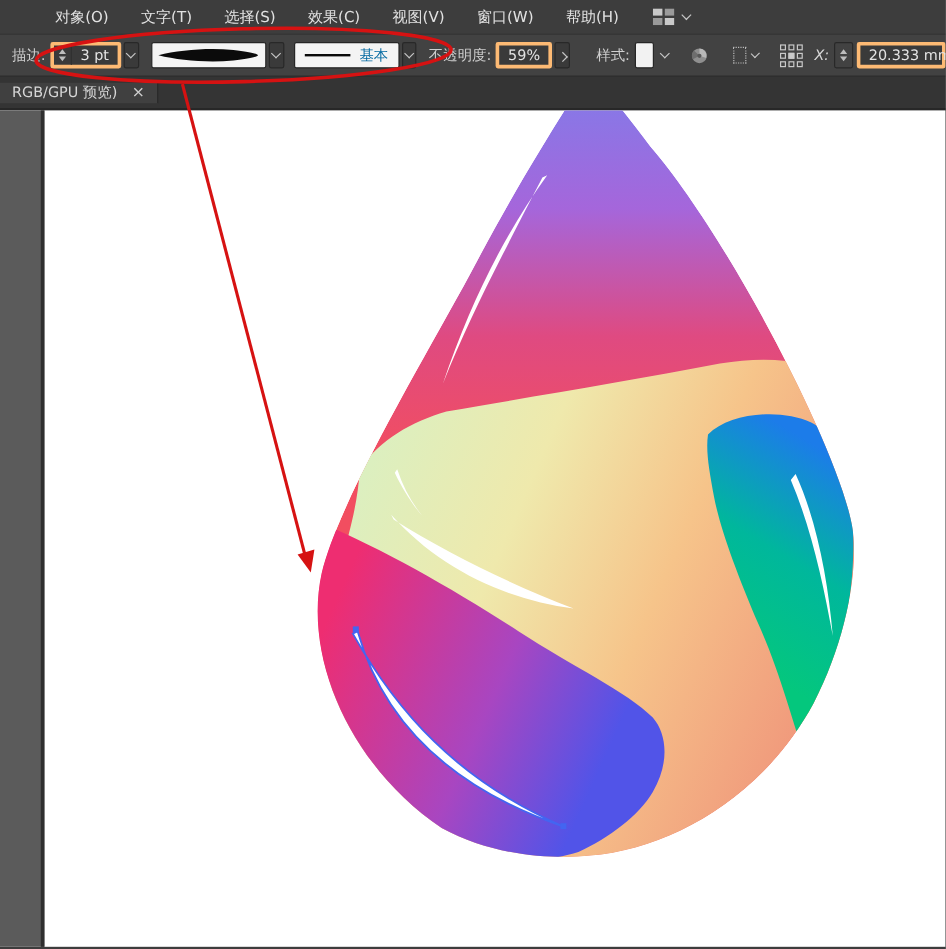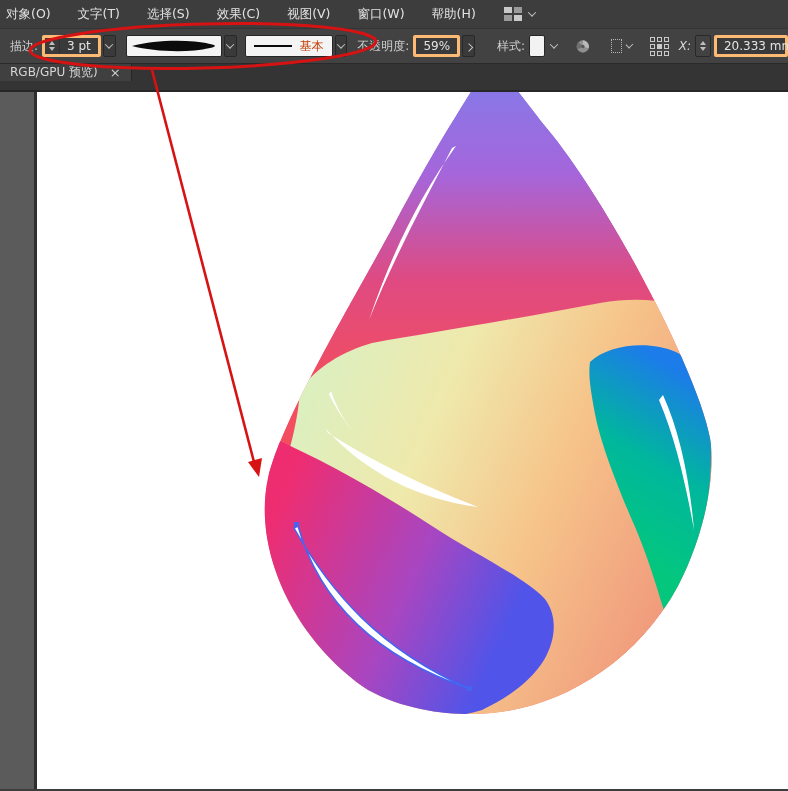--- a/index.html
+++ b/index.html
@@ -1,21 +1,21 @@
 <!DOCTYPE html>
 <html><head>
 <meta charset="utf-8">
 <style>
   * { margin:0; padding:0; box-sizing:border-box; }
   html,body { width:788px; height:791px; overflow:hidden;
     font-family:"DejaVu Sans","Liberation Sans",sans-serif; background:#3D3D3D; }
 
   
   .menu-bar { height:28px; background:#3D3D3D; display:flex; align-items:center;
-    color:#E2E2E2; font-size:12.5px; white-space:nowrap; }
+    color:#E2E2E2; font-size:12.5px; white-space:nowrap;padding-left:40px; }
   .menu-bar-inner { display:flex; align-items:center; margin-left:-7px; }
   .menu-item { padding:0 14px 0 13px; cursor:default; }
   .workspace-switcher { display:flex; align-items:center; gap:7px; margin-left:14px; }
 
   
   .control-bar { height:36px; background:#424242; border-top:1px solid #343434;
     border-bottom:1px solid #2A2A2A; display:flex; align-items:center;
     padding:0 0 0 4px; color:#D2D2D2; font-size:12px; white-space:nowrap; }
   .cb-label { margin:0 4px 0 6px; color:#CFCFCF; }
   .dark-field { display:flex; align-items:center; height:22px; background:#3A3A3A;
@@ -29,33 +29,33 @@
   .field-value { padding:0 7px; }
   .chev-btn { width:17px; height:22px; background:#3A3A3A; border:1px solid #282828;
     border-radius:2px; margin-left:2px; display:flex; align-items:center; justify-content:center; }
   .chev { width:6px; height:6px; border-right:1.6px solid #C6C6C6;
     border-bottom:1.6px solid #C6C6C6; transform:rotate(45deg) translate(-1px,-1px); }
   .chev-right { width:6px; height:6px; border-right:1.6px solid #C6C6C6;
     border-bottom:1.6px solid #C6C6C6; transform:rotate(-45deg) translate(-1px,1px); }
   .white-box { height:22px; background:#F4F4F4; border:1px solid #262626;
     border-radius:2px; display:flex; align-items:center; }
   .brush-box { width:96px; padding:0 3px; }
-  .basic-box { width:104px; padding:0 8px; color:#c2410c; gap:8px; }
+  .basic-box { width:104px; padding:0 8px; color:#0369a1; gap:8px; }
   .basic-line { width:38px; height:2px; background:#0A0A0A; }
   .opacity-field { width:54px; justify-content:flex-start; }
   .style-swatch { width:22px; height:22px; background:#F2F2F2; border:1px solid #262626; border-radius:2px; }
   .dotted-icon { width:14px; height:14px; border:1px dotted #B8B8B8; }
   .ref-grid { display:grid; grid-template-columns:repeat(3,5px); grid-template-rows:repeat(3,5px); gap:2px; }
   .ref-cell { width:5px; height:5px; border:1px solid #C9C9C9; }
   .ref-cell.center { background:#C9C9C9; }
   .x-label { font-style:italic; margin:0 4px 0 10px; color:#D8D8D8; }
   .x-field { width:74px;align-items:center; }
 
   
-  .tab-bar { height:28px; background:#343434; display:flex; align-items:flex-start;
+  .tab-bar { height:28px; background:#343434; display:flex; align-items:center;
     border-bottom:2px solid #272727; }
   .doc-tab { background:#404040; display:flex; align-items:center; padding:0 10px;
     color:#D6D6D6; font-size:12px; border-right:1px solid #262626; gap:12px; }
   .tab-close { color:#CFCFCF; font-size:13px; line-height:1; }
 
   
   .canvas-wrap { position:relative; height:697px; background:#FFFFFF; }
   .pasteboard-strip { position:absolute; left:0; top:0; width:37px; height:100%;
     background:#5B5B5B; border-right:3px solid #2F2F2F; }
   .artwork-svg { position:absolute; left:0; top:0; }

